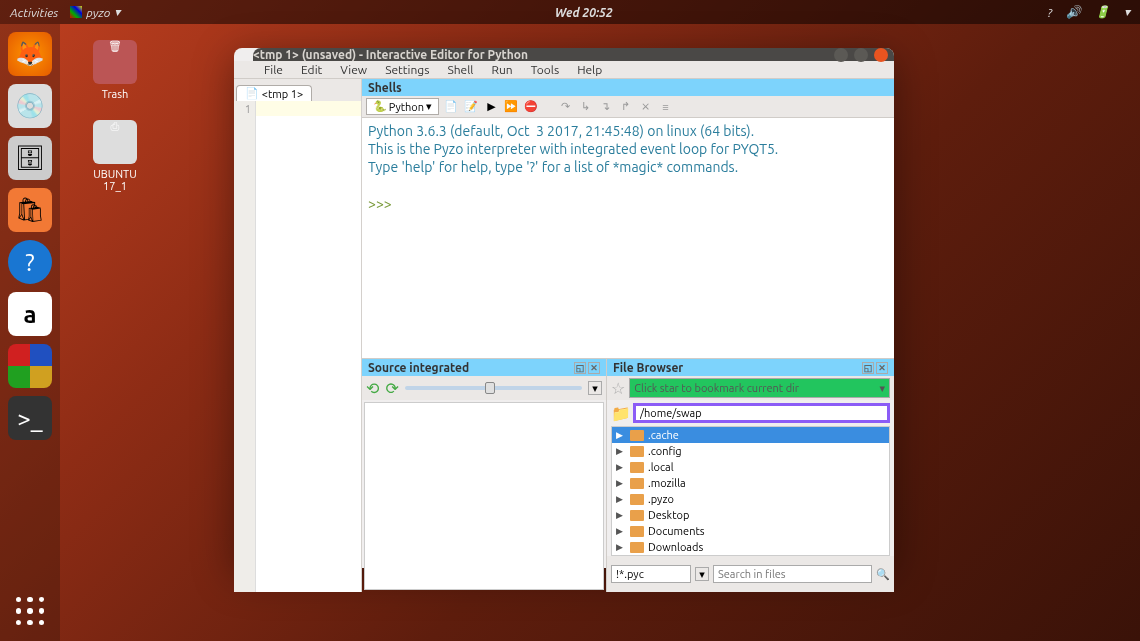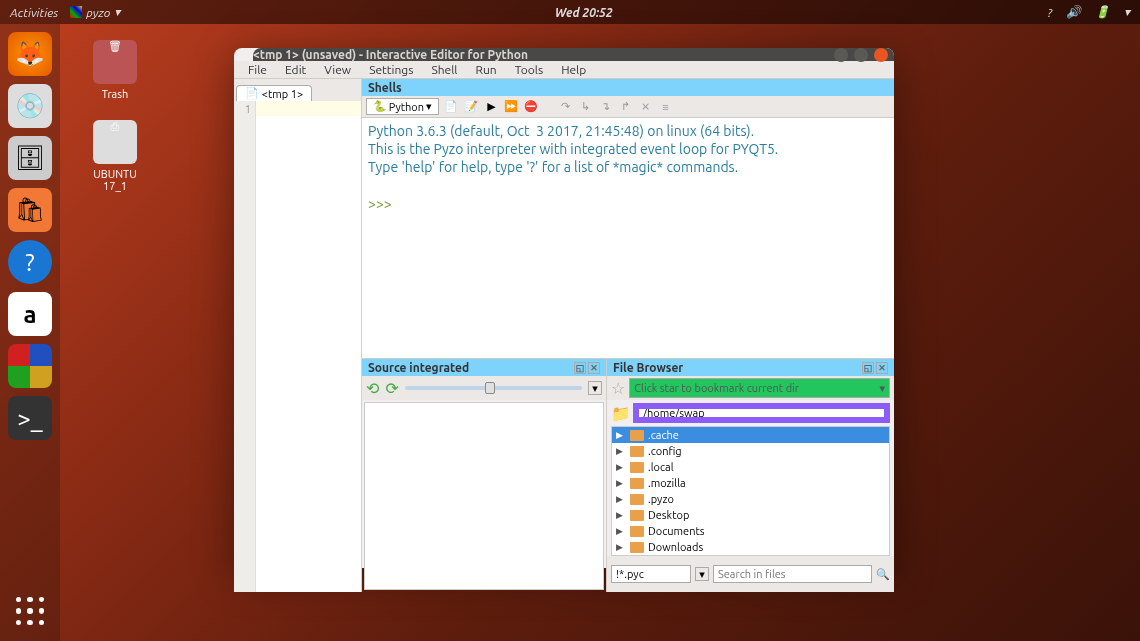--- a/index.html
+++ b/index.html
@@ -33,21 +33,21 @@
 
 
 .window { position: absolute; left: 234px; top: 48px; width: 660px; height: 520px; background: #f0eeee; border-radius: 8px 8px 0 0; box-shadow: 0 8px 40px rgba(0,0,0,0.4); display: flex; flex-direction: column; }
 .titlebar { height: 26px; background: #4a4846; color: #d8d4cf; display: flex; align-items: center; justify-content: flex-start; font-size: 12px; font-weight: bold; border-radius: 8px 8px 0 0; position: relative; margin-left: 19px; }
 .win-controls { position: absolute; right: 6px; display: flex; gap: 6px; }
 .wc { width: 14px; height: 14px; border-radius: 50%; }
 .wc-min { background: #5b5955; }
 .wc-max { background: #5b5955; }
 .wc-close { background: #e95420; }
 
-.menubar { height: 24px; background: #ebe8e6; display: flex; align-items: center; padding: 0 6px; font-size: 12px; color: #333; gap: 2px; border-bottom: 1px solid #d0ccc8; }
+.menubar { height: 24px; background: #ebe8e6; display: flex; align-items: center; padding: 0 22px; font-size: 12px; color: #333; gap: 2px; border-bottom: 1px solid #d0ccc8; }
 .menubar span { padding: 2px 8px; cursor: pointer; }
 
 .content { flex: 1; display: flex; }
 .left-col { width: 140px; border-right: 1px solid #d4d0cc; display: flex; flex-direction: column; }
 .tab-row { height: 22px; display: flex; align-items: flex-end; padding-left: 2px; background:#ebe8e6; }
 .file-tab { background: #fff; border: 1px solid #b0aca8; border-bottom: none; padding: 1px 8px; font-size: 11px; border-radius: 4px 4px 0 0; display:flex; align-items:center; gap:3px; }
 .gutter { width: 22px; background: #efede9; color: #999; font-size: 11px; text-align: right; padding: 2px 4px 0 0; border-right: 1px solid #ddd; }
 .editor-body { flex:1; display:flex; background:#fff; }
 .editor-line { flex:1; background:#fffde6; height:15px; }
 
@@ -68,21 +68,21 @@
 .file-browser { flex:1; display:flex; flex-direction:column; }
 
 .ss-toolbar { height:24px; display:flex; align-items:center; gap:6px; padding:0 4px; background:#ebe8e6; }
 .slider { flex:1; height:4px; background:#c0d4e8; position:relative; border-radius:2px; }
 .slider-handle { position:absolute; left:45%; top:-4px; width:10px; height:12px; background:#e0e0e0; border:1px solid #888; border-radius:2px; }
 .ss-body { flex:1; background:#fff; border:1px solid #ccc; margin:2px; }
 
 .fb-bookmark { height:24px; display:flex; align-items:center; gap:4px; padding:0 4px; background:#ebe8e6; }
 .fb-bookmark select, .fb-select { flex:1; height:20px; font-size:11px; background:#22c55e; border:1px solid #aaa; padding:0 4px; color:#555; }
 .fb-path { height:22px; margin:2px 4px; display:flex; align-items:center; }
-.fb-path input { flex:1; height:20px; font-size:11px; border:6px solid #8b5cf6; padding:0 4px; }
+.fb-path input { flex:1; height:20px; font-size:11px; border:3px solid #8b5cf6; padding:0 4px; }
 .fb-tree { flex:1; background:#fff; border:1px solid #ccc; margin:0 4px; overflow-y:auto; font-size:11px; }
 .fb-item { display:flex; align-items:center; gap:4px; padding:1px 4px; height:16px; }
 .fb-item.selected { background:#3a8de0; color:#fff; }
 .fb-arrow { width:10px; font-size:9px; color:#555; }
 .fb-item.selected .fb-arrow { color:#fff; }
 .folder-ico { width:14px; height:11px; background:#e9a04a; border-radius:1px; display:inline-block; }
 .fb-bottom { height:22px; display:flex; gap:4px; padding:18px 4px; align-items:center; background:#ebe8e6; }
 .fb-bottom input { height:18px; font-size:11px; border:1px solid #aaa; padding:0 4px; }
 .fb-filter { width:80px; }
 .fb-search { flex:1; }

